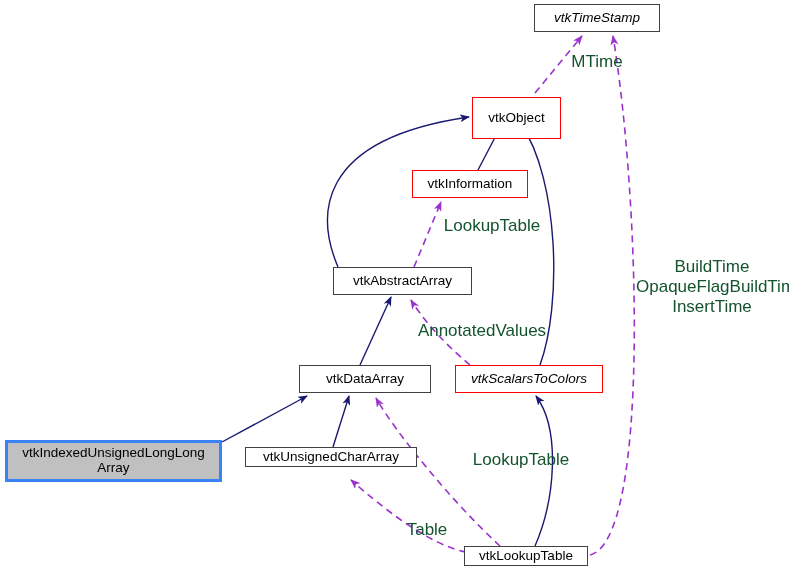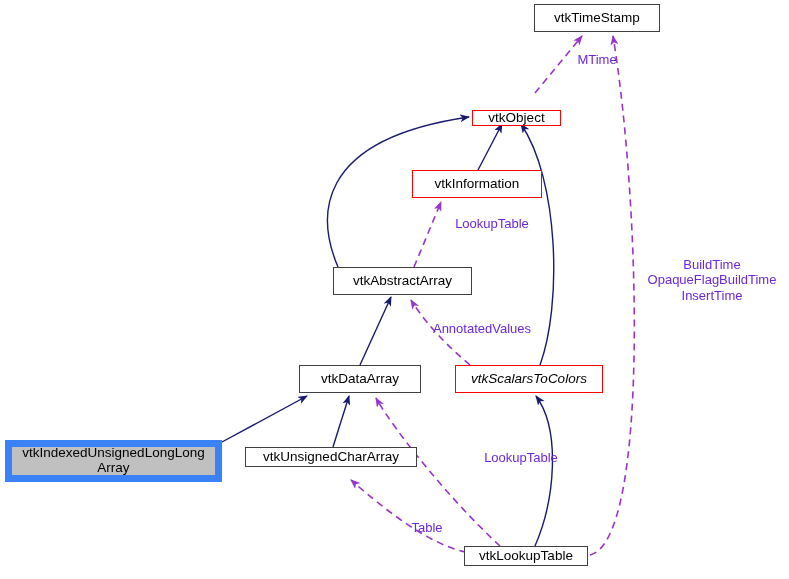--- a/index.html
+++ b/index.html
@@ -38,29 +38,29 @@
     text-align: center;
     line-height: 1.08;
     color: #000000;
     font-size: 13.5px;
     white-space: pre-line;
     letter-spacing: 0px;
     z-index: 3;
   }
   .node-box.highlight {
     background: #c0c0c0;
-    border: 7px solid #3b82f6;
+    border: 3px solid #3b82f6;
   }
   .node-box.redborder {
     border: 1px solid #ff0000;
   }
   .edge-label {
     position: absolute;
-    color: #6d28d9;
-    font-size: 13px;
+    color: #14532d;
+    font-size: 17px;
     line-height: 1.18;
     white-space: pre-line;
     text-align: center;
     z-index: 2;
     background: transparent;
   }
 </style>
 </head>
 <body>
 
@@ -86,25 +86,25 @@
         <path d="M 535 93 L 582 36" fill="none" stroke="#9a32cd" stroke-width="1.6" stroke-dasharray="7,5" marker-end="url(#arrow-assoc)"></path>
         <path d="M 414 267 L 441 202" fill="none" stroke="#9a32cd" stroke-width="1.6" stroke-dasharray="7,5" marker-end="url(#arrow-assoc)"></path>
         <path d="M 470 365 C 440 340 420 315 411 300" fill="none" stroke="#9a32cd" stroke-width="1.6" stroke-dasharray="7,5" marker-end="url(#arrow-assoc)"></path>
         <path d="M 500 546 C 450 500 394 430 376 398" fill="none" stroke="#9a32cd" stroke-width="1.6" stroke-dasharray="7,5" marker-end="url(#arrow-assoc)"></path>
         <path d="M 466 552 C 430 545 385 510 351 480" fill="none" stroke="#9a32cd" stroke-width="1.6" stroke-dasharray="7,5" marker-end="url(#arrow-assoc)"></path>
         <path d="M 590 555 C 650 540 640 200 613 36" fill="none" stroke="#9a32cd" stroke-width="1.6" stroke-dasharray="7,5" marker-end="url(#arrow-assoc)"></path>
       </g>
   </svg>
 
   <div id="nodes-group">
-      <div class="node-box" style="left: 534px; top: 4px; width: 126px; height: 28px;"><span>vtkTimeStamp</span></div>
-      <div class="node-box redborder" style="left: 472px; top: 110px; width: 89px; height: 16px;"><span>vtkObject</span></div>
-      <div class="node-box redborder" style="left: 412px; top: 170px; width: 130px; height: 28px;"><span>vtkInformation</span></div>
+      <div class="node-box" style="left: 534px; top: 4px; width: 126px; height: 28px; font-style: italic;"><span>vtkTimeStamp</span></div>
+      <div class="node-box redborder" style="left: 472px; top: 97px; width: 89px; height: 42px;"><span>vtkObject</span></div>
+      <div class="node-box redborder" style="left: 412px; top: 170px; width: 116px; height: 28px;"><span>vtkInformation</span></div>
       <div class="node-box" style="left: 333px; top: 267px; width: 139px; height: 28px;"><span>vtkAbstractArray</span></div>
-      <div class="node-box" style="left: 299px; top: 365px; width: 122px; height: 28px;"><span>vtkDataArray</span></div>
+      <div class="node-box" style="left: 299px; top: 365px; width: 132px; height: 28px;"><span>vtkDataArray</span></div>
       <div class="node-box redborder" style="left: 455px; top: 365px; width: 148px; height: 28px; font-style: italic;"><span>vtkScalarsToColors</span></div>
       <div class="node-box highlight" style="left: 5px; top: 440px; width: 217px; height: 42px;"><span>vtkIndexedUnsignedLongLong
 Array</span></div>
       <div class="node-box" style="left: 245px; top: 447px; width: 172px; height: 20px;"><span>vtkUnsignedCharArray</span></div>
       <div class="node-box" style="left: 464px; top: 546px; width: 124px; height: 20px;"><span>vtkLookupTable</span></div>
     </div>
   <div id="labels-group">
       <div class="edge-label" style="left: 561px; top: 52px; width: 72px;">MTime</div>
       <div class="edge-label" style="left: 442px; top: 216px; width: 100px;">LookupTable</div>
       <div class="edge-label" style="left: 412px; top: 321px; width: 140px;">AnnotatedValues</div>

